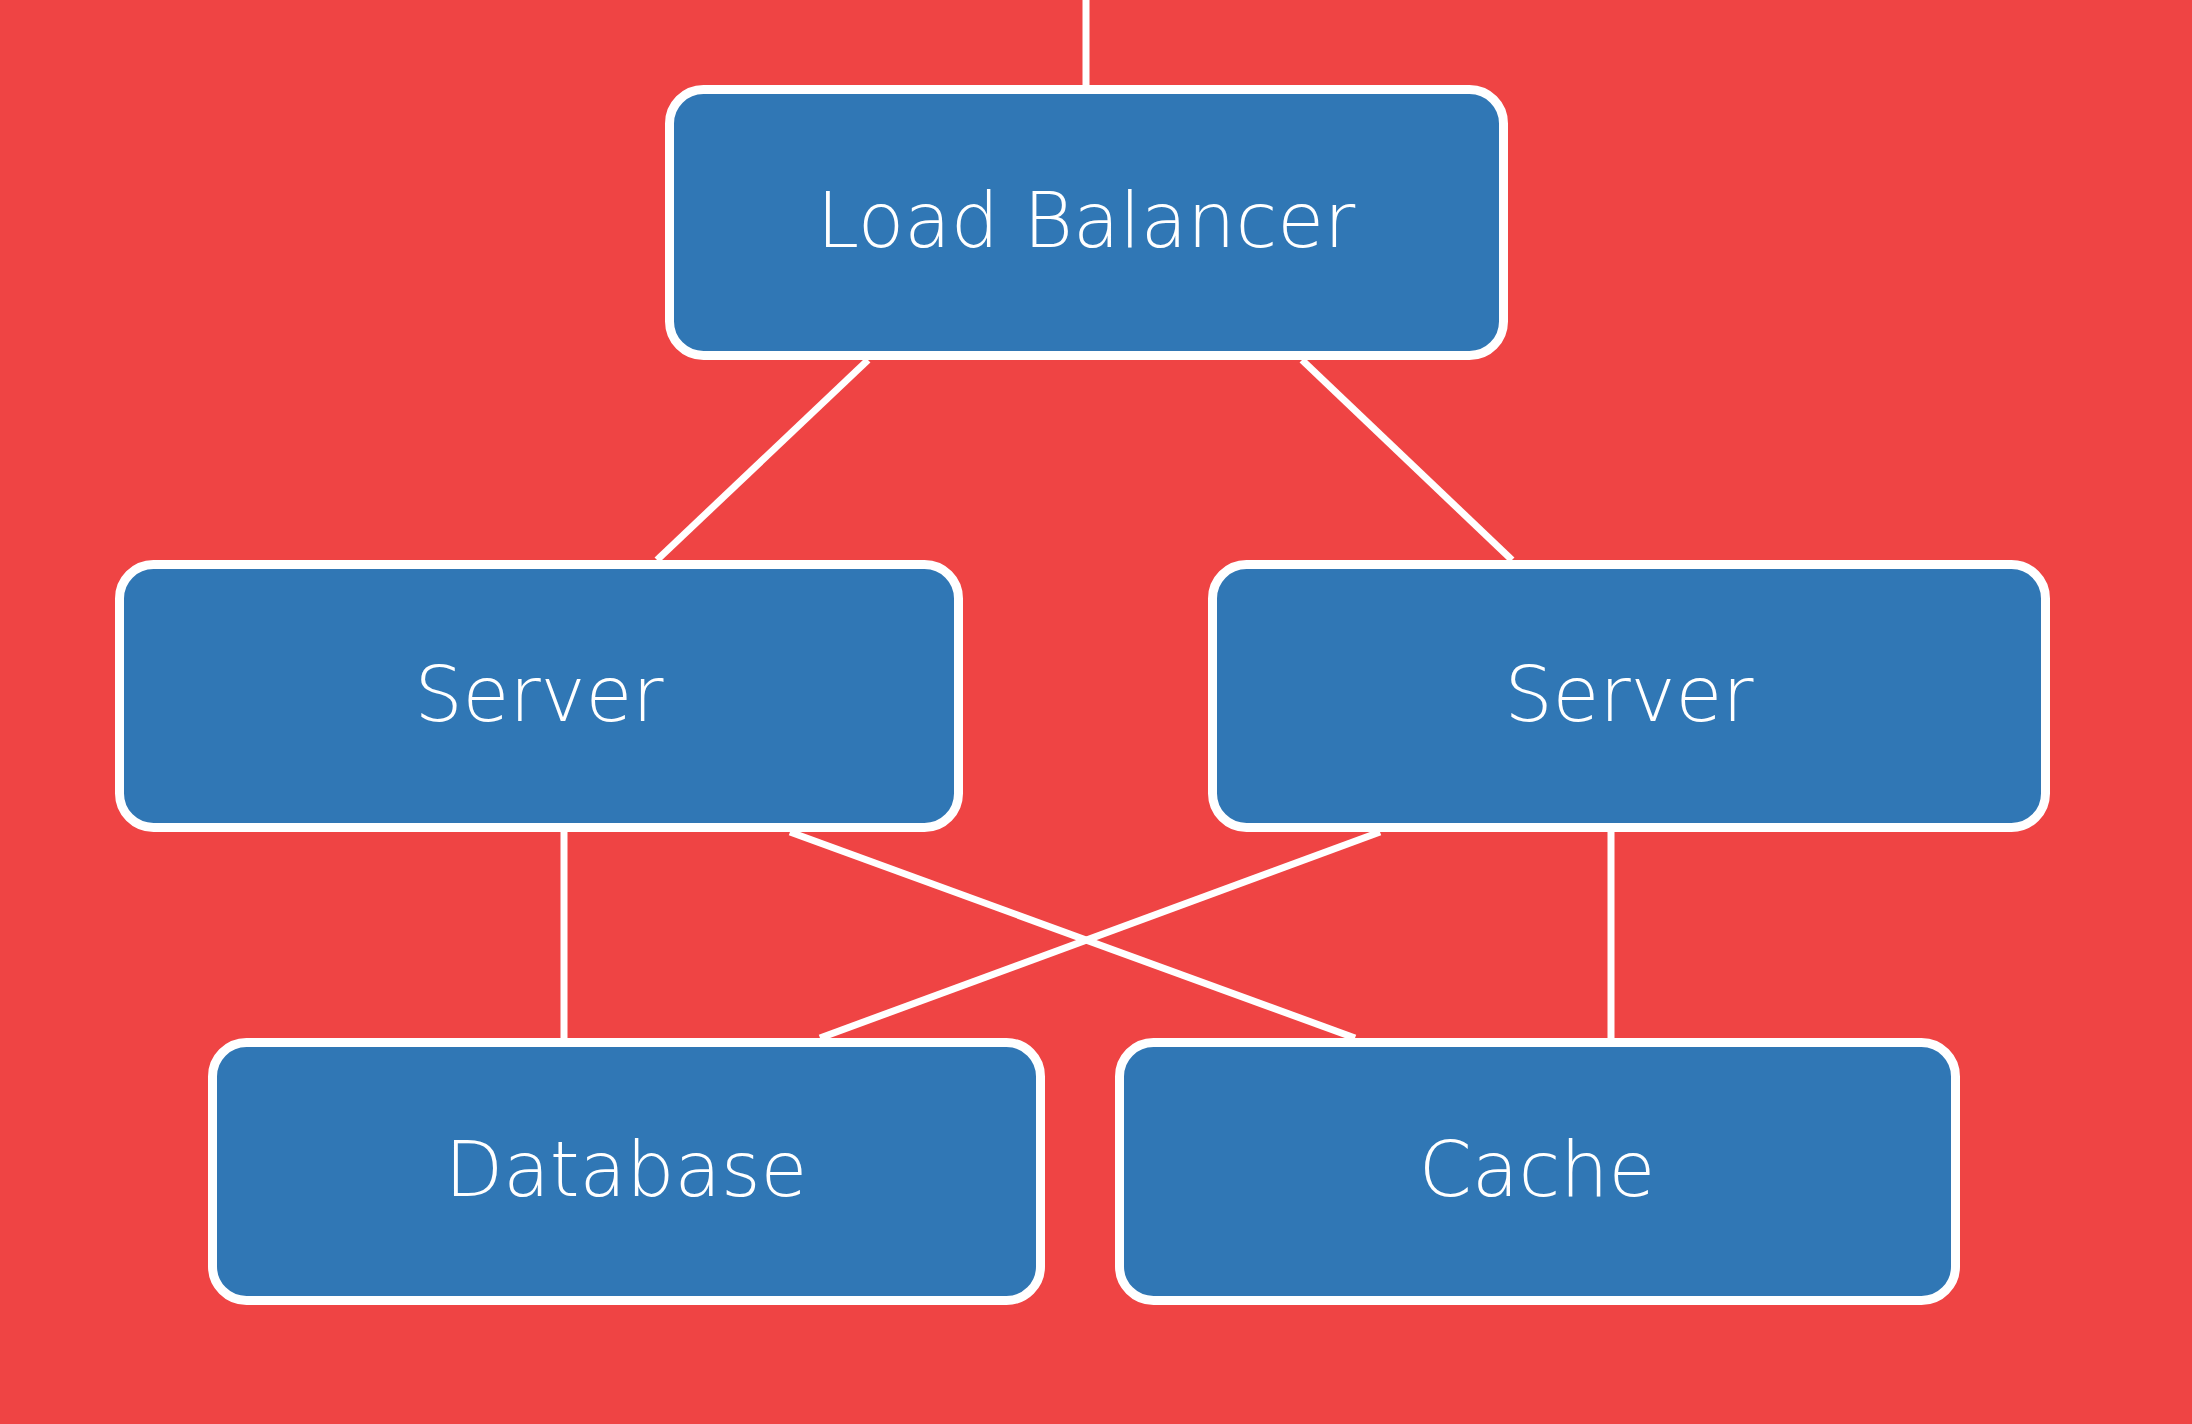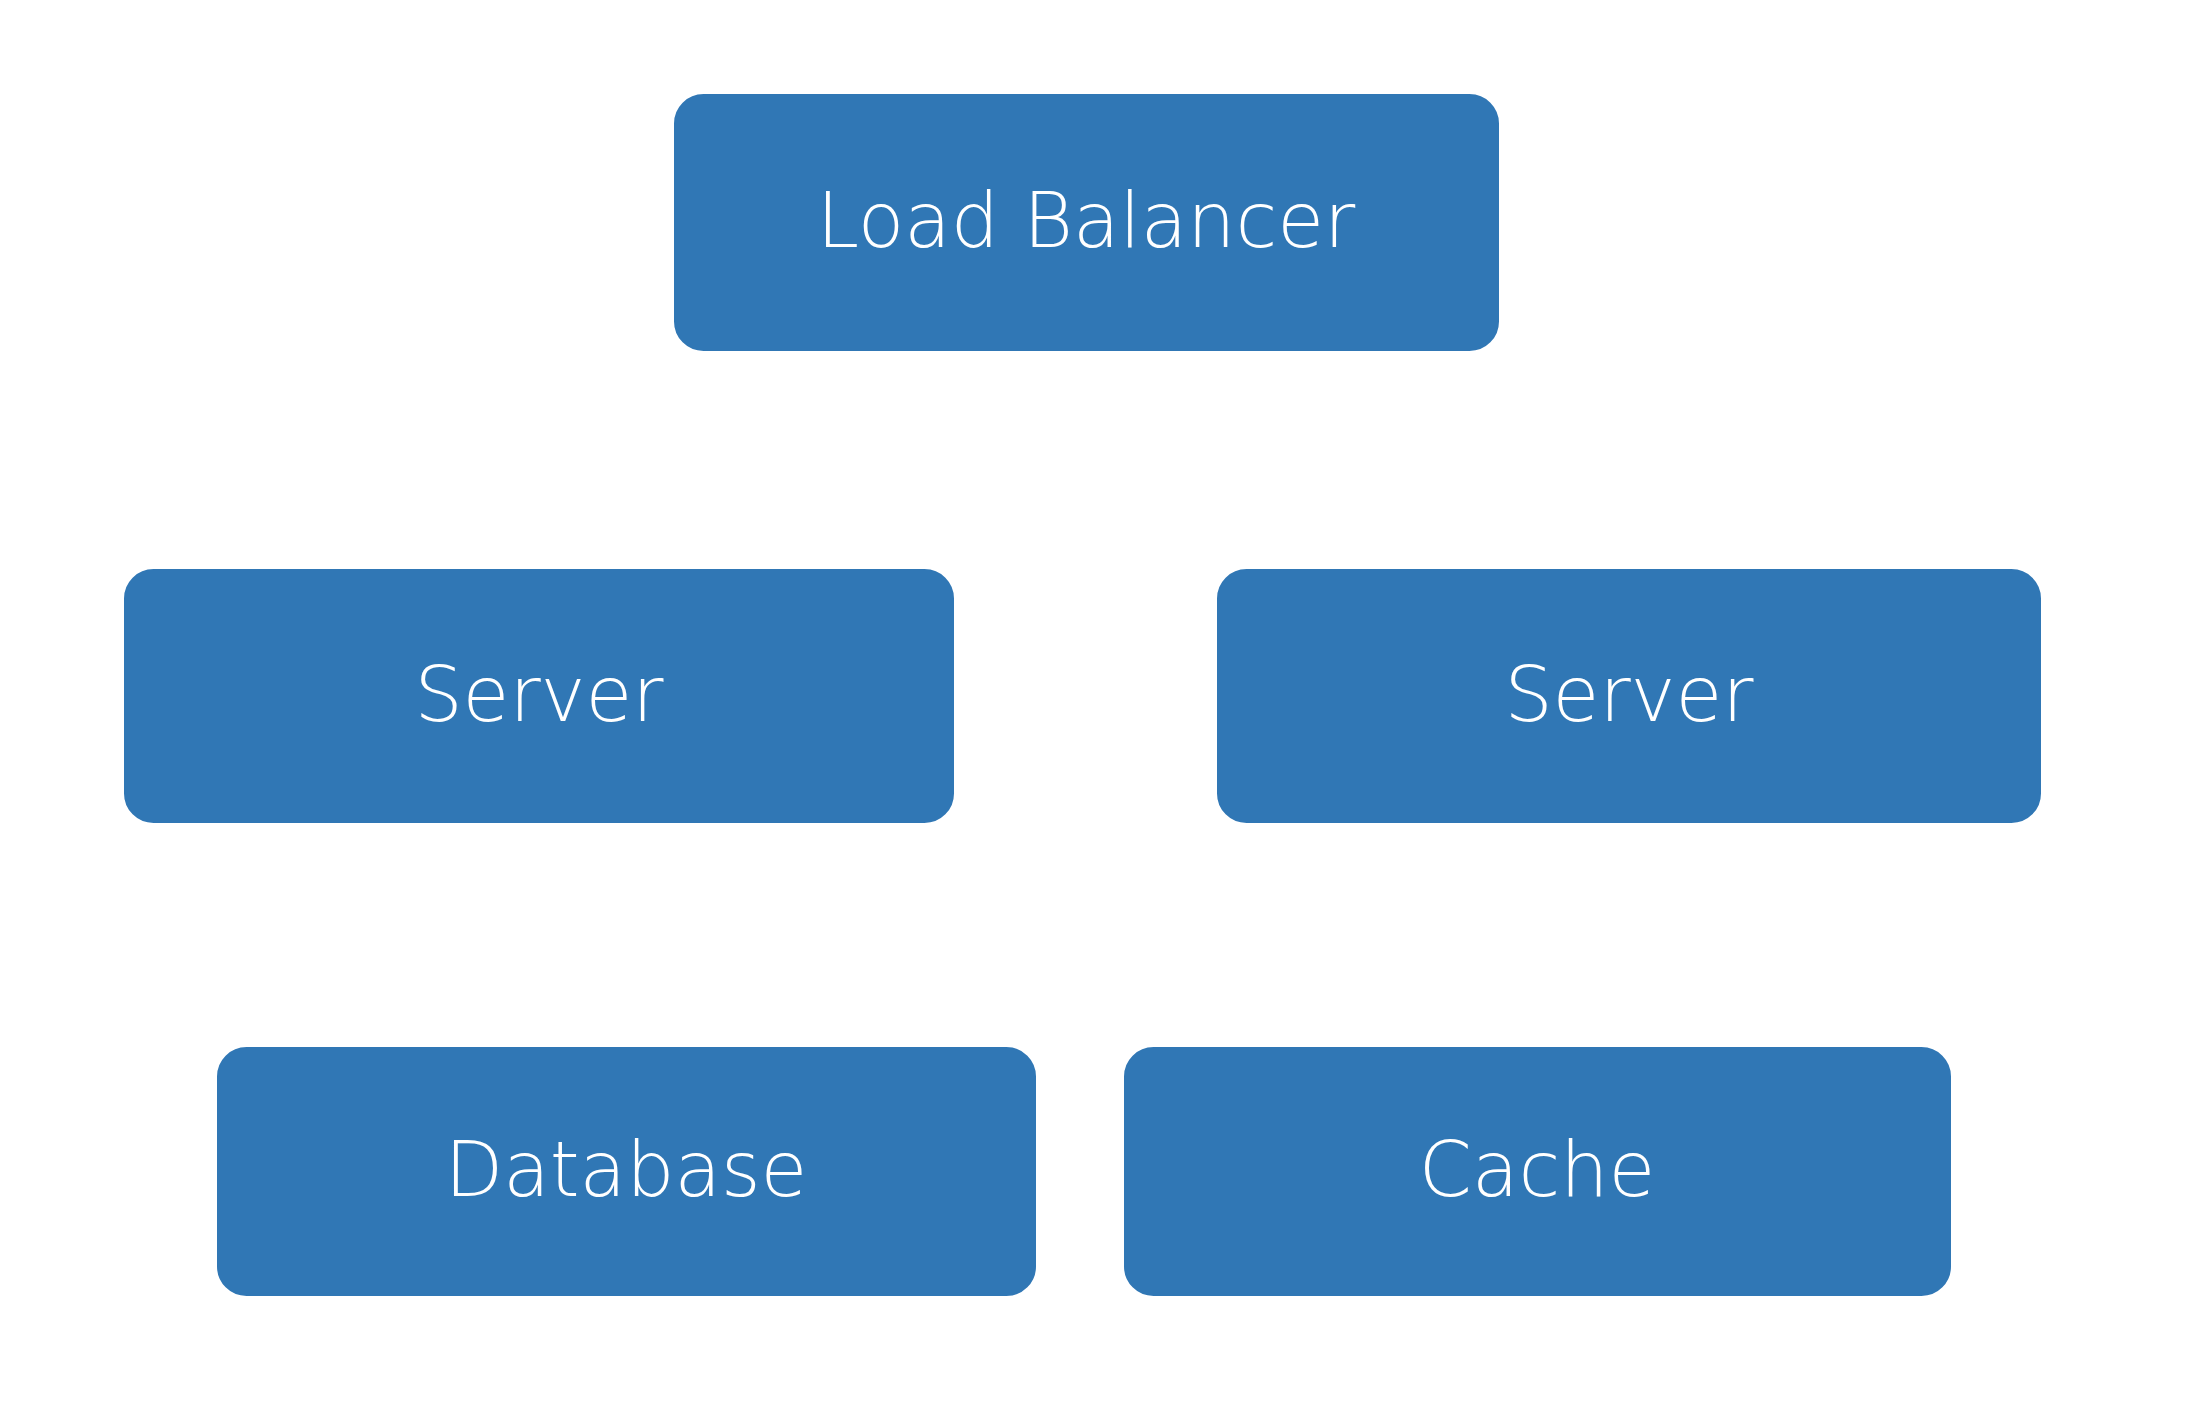--- a/index.html
+++ b/index.html
@@ -4,21 +4,21 @@
 <style>
   html, body {
     margin: 0;
     padding: 0;
     background: #000000;
   }
   #stage {
     position: relative;
     width: 2192px;
     height: 1424px;
-    background: #ffffff;
+    background: #ef4444;
     overflow: hidden;
   }
   #diagram-svg {
     position: absolute;
     left: 0;
     top: 0;
     width: 2192px;
     height: 1424px;
     display: block;
   }

